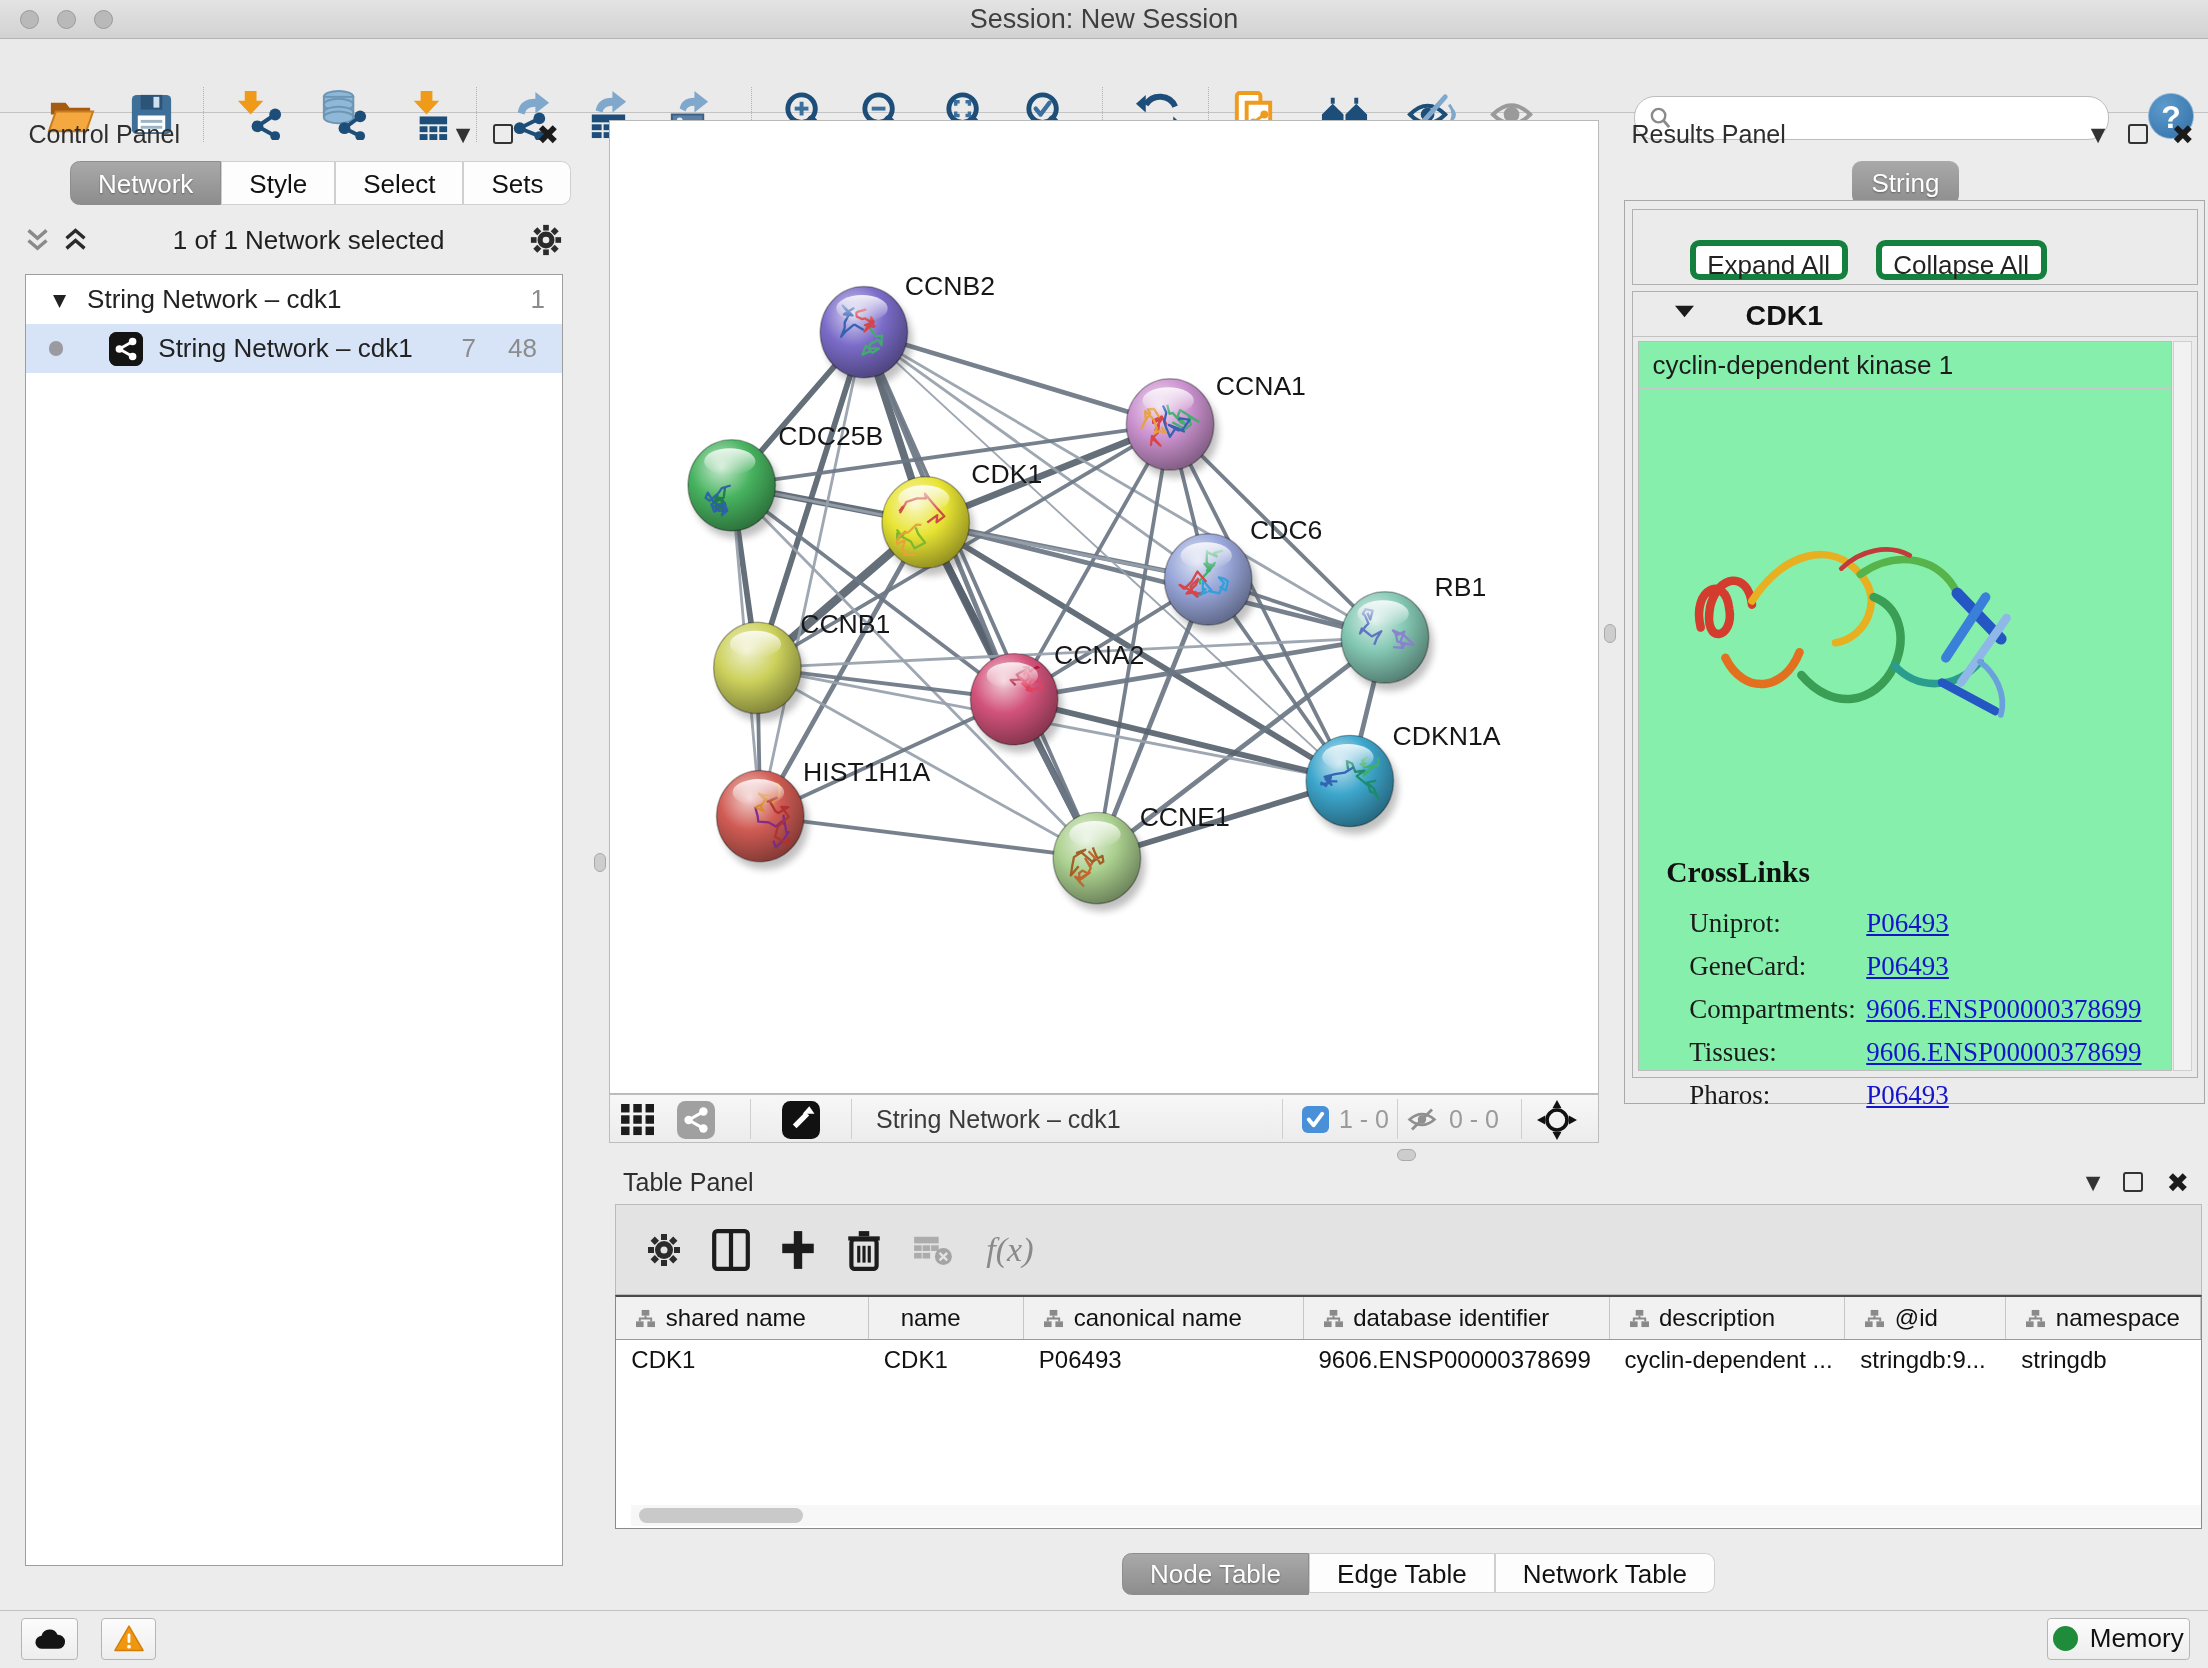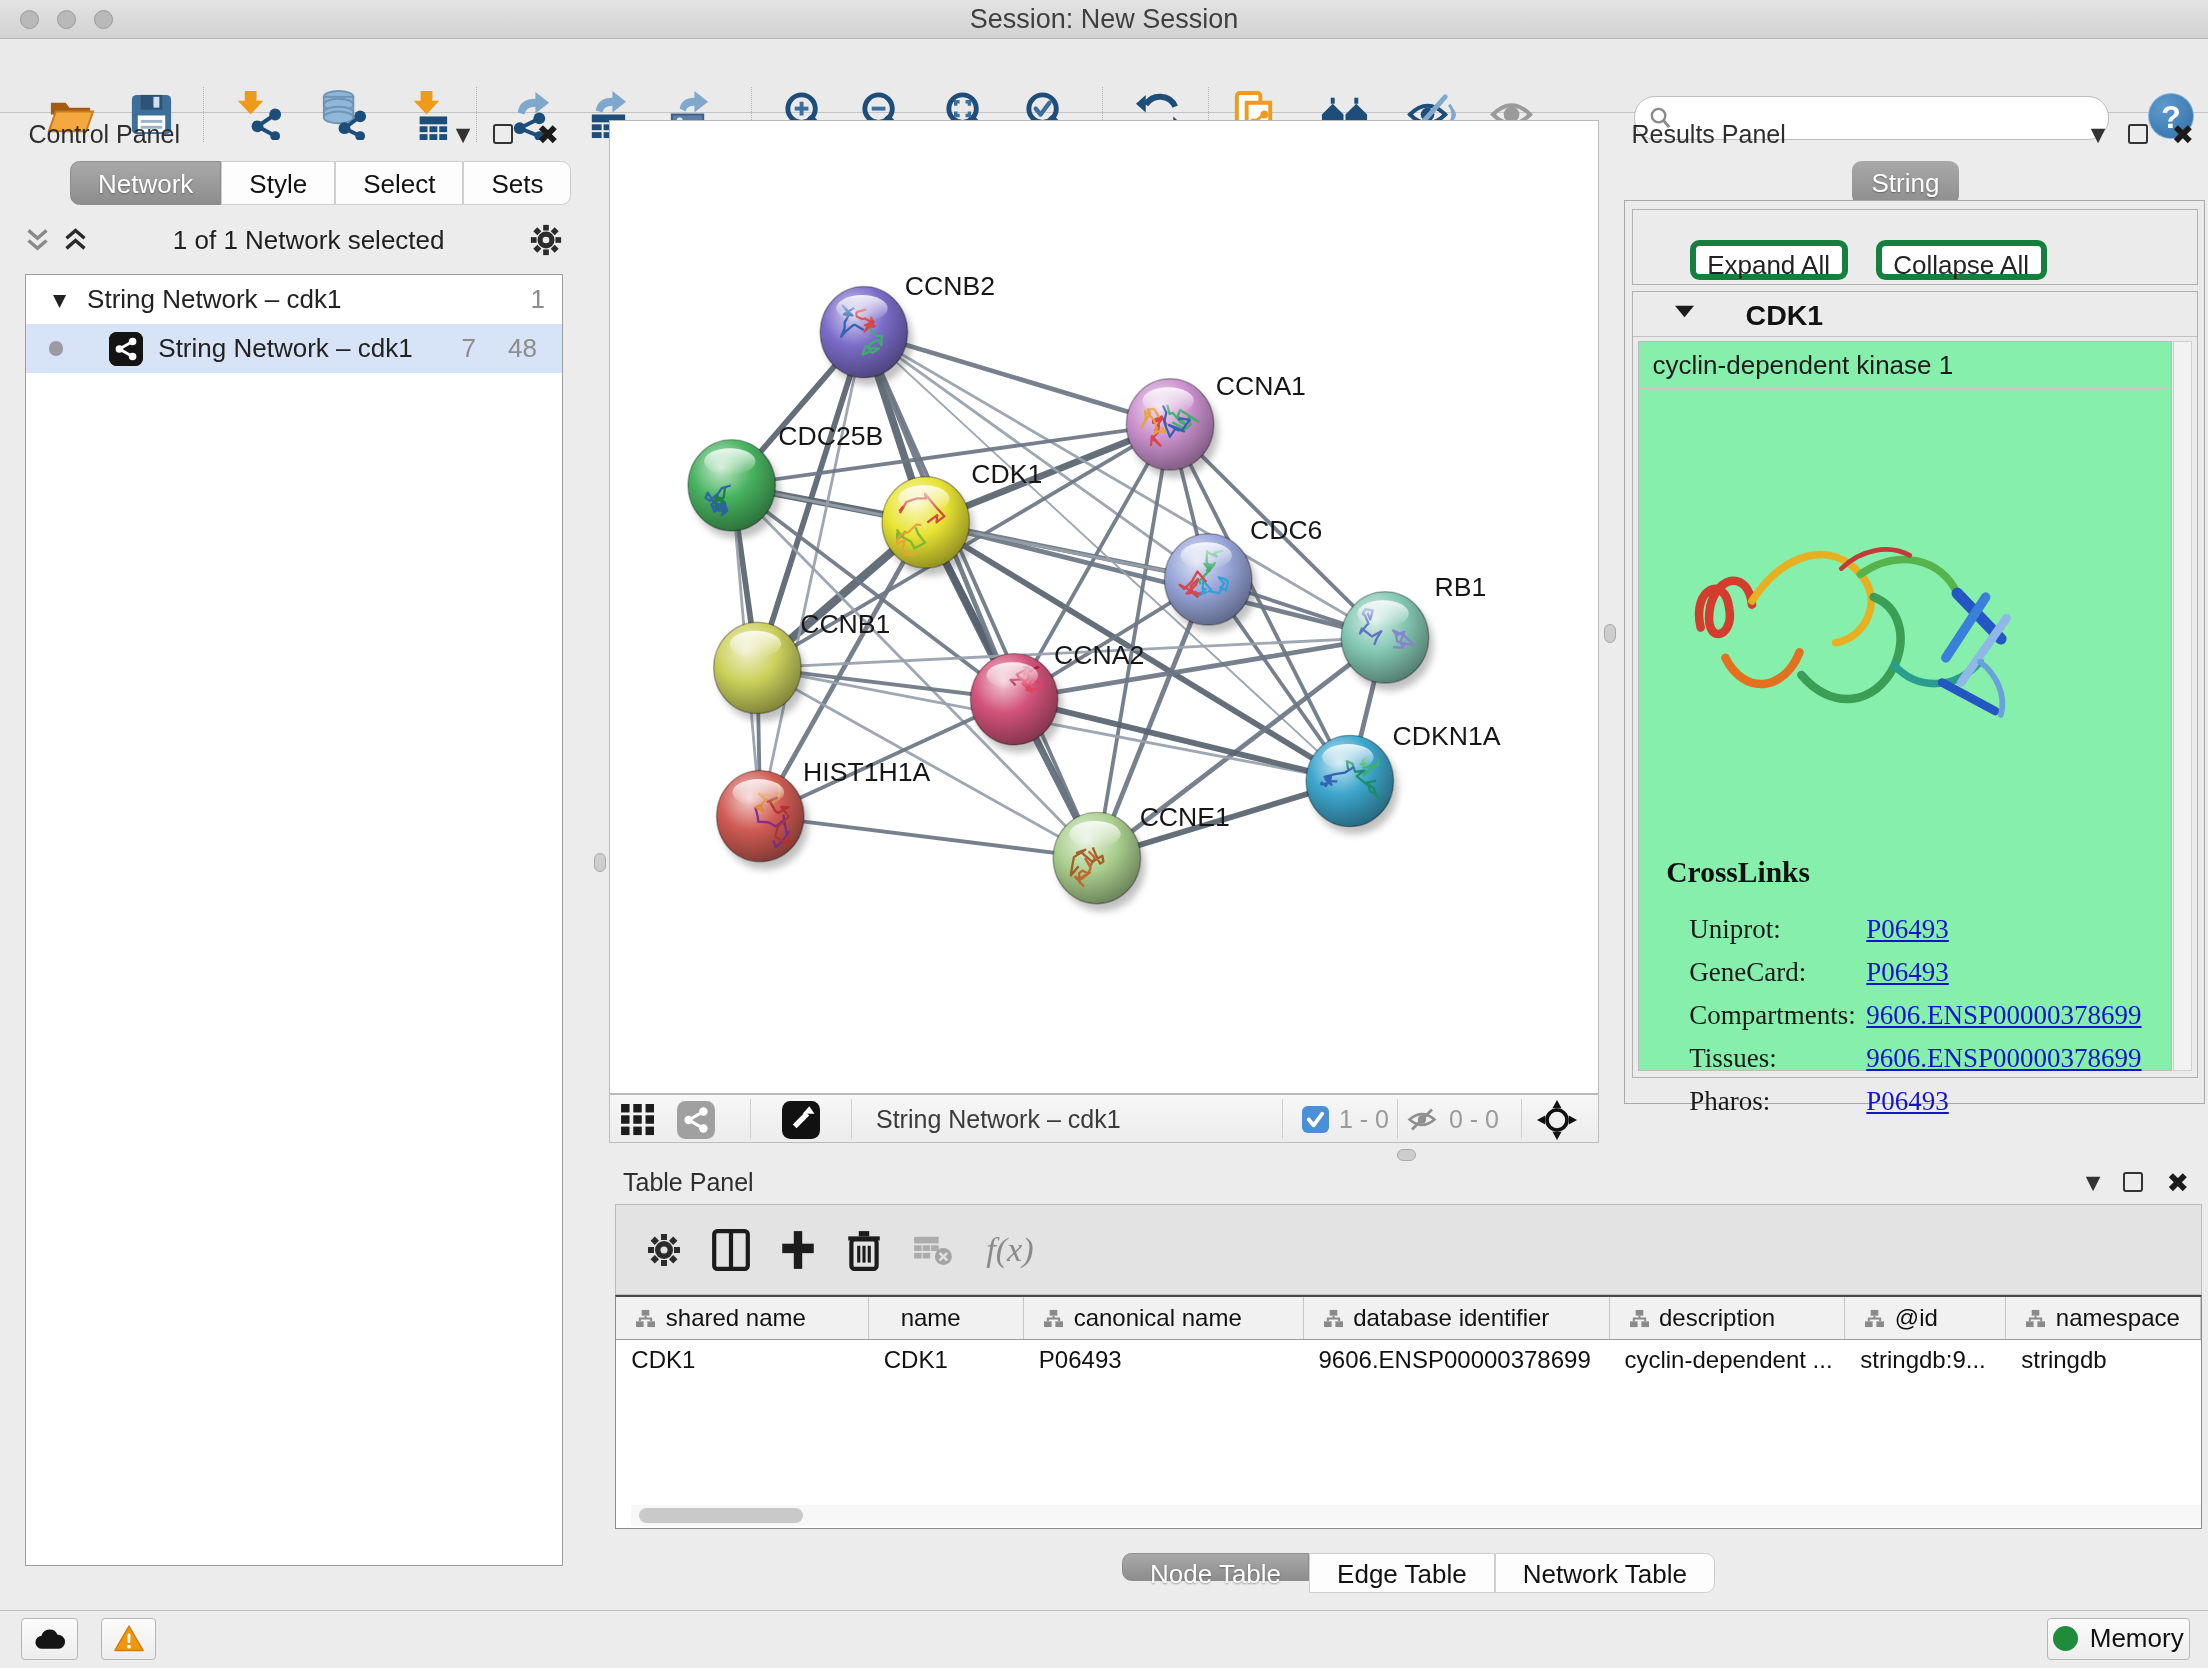--- a/index.html
+++ b/index.html
@@ -83,21 +83,21 @@
     border:6px solid #15803d;border-radius:9.5px;font-size:26px;text-align:center;cursor:pointer;box-sizing:border-box;}
   #rp-box2{position:absolute;left:6.7px;top:90px;width:566px;height:787px;border:1px solid #b0b0b0;box-sizing:border-box;}
   #rp-sec-header{position:absolute;left:0;top:0;width:100%;height:44px;border-bottom:1px solid #c2c2c2;}
   #rp-sec-title{position:absolute;left:113px;top:6.7px;font-size:28.5px;font-weight:bold;color:#111;}
   #rp-sec-arrow{position:absolute;left:40px;top:9.5px;}
   #rp-content{position:absolute;left:5.7px;top:49px;right:25px;bottom:5.7px;border:1px solid #bcbcbc;background:#86efac;}
   #rp-desc{height:46px;line-height:46px;border-bottom:1px solid #c8c8c8;font-size:26px;color:#1c1c1c;padding-left:13.3px;}
   #rp-structure{position:absolute;left:28.5px;top:143px;}
   #rp-crosslinks{position:absolute;left:27px;top:514px;font-family:"Liberation Serif",serif;}
   #cl-heading{font-size:29.5px;font-weight:bold;color:#111;margin-bottom:13.3px;}
-  .cl-row{display:flex;height:43px;align-items:flex-end;}
+  .cl-row{display:flex;height:43px;align-items:center;}
   .cl-label{width:177px;font-size:27px;color:#1a1a1a;margin-left:23px;}
   .cl-link{font-size:27px;color:#1414cc;text-decoration:underline;cursor:pointer;}
   #rp-scroll{position:absolute;right:4.8px;top:49px;bottom:5.7px;width:19px;background:#f2f2f2;border:1px solid #cfcfcf;box-sizing:border-box;}
   
   #table-panel{left:602px;top:1162px;width:1606px;height:448px;}
   #tp-header{position:absolute;left:0;top:0;width:100%;height:40px;display:flex;align-items:center;}
   #tp-header .panel-title{margin-left:21px;flex:1;}
   #tp-header .panel-icons{margin-right:19px;}
   #tp-toolbar{position:absolute;left:13.3px;top:42px;width:1587px;height:91px;background:#e3e3e3;
     border:1px solid #bbb;box-sizing:border-box;display:flex;align-items:center;}
@@ -900,21 +900,21 @@
         <div class="td" style="width: 314px;">9606.ENSP00000378699</div>
         <div class="td" style="width: 242px;">cyclin-dependent ...</div>
         <div class="td" style="width: 165px;">stringdb:9...</div>
         <div class="td" style="width: 200px;">stringdb</div>
       </div>
     <div id="tbl-hscroll">
       <div id="tbl-thumb"></div>
     </div>
   </div>
   <div id="tbl-tabs">
-      <div class="tab first active" style="height: 28px; line-height: 40px; text-align: right;">Node Table</div>
+      <div class="tab first active" style="height: 42px; line-height: 40px; text-align: right;">Node Table</div>
       <div class="tab" style="height: 40px; line-height: 40px;">Edge Table</div>
       <div class="tab last" style="height: 40px; line-height: 40px;">Network Table</div>
     </div>
 </div>
 
 <div id="statusbar" class="abs">
   <div class="sb-btn" style="left:21px;width:57px">
     <svg width="32" height="25" viewBox="0 0 34 26">
       <path d="M9 24 a7 7 0 0 1 -1 -14 a9 9 0 0 1 17 -1 a6.5 6.5 0 0 1 1 15 z" fill="#141414"></path>
     </svg>

